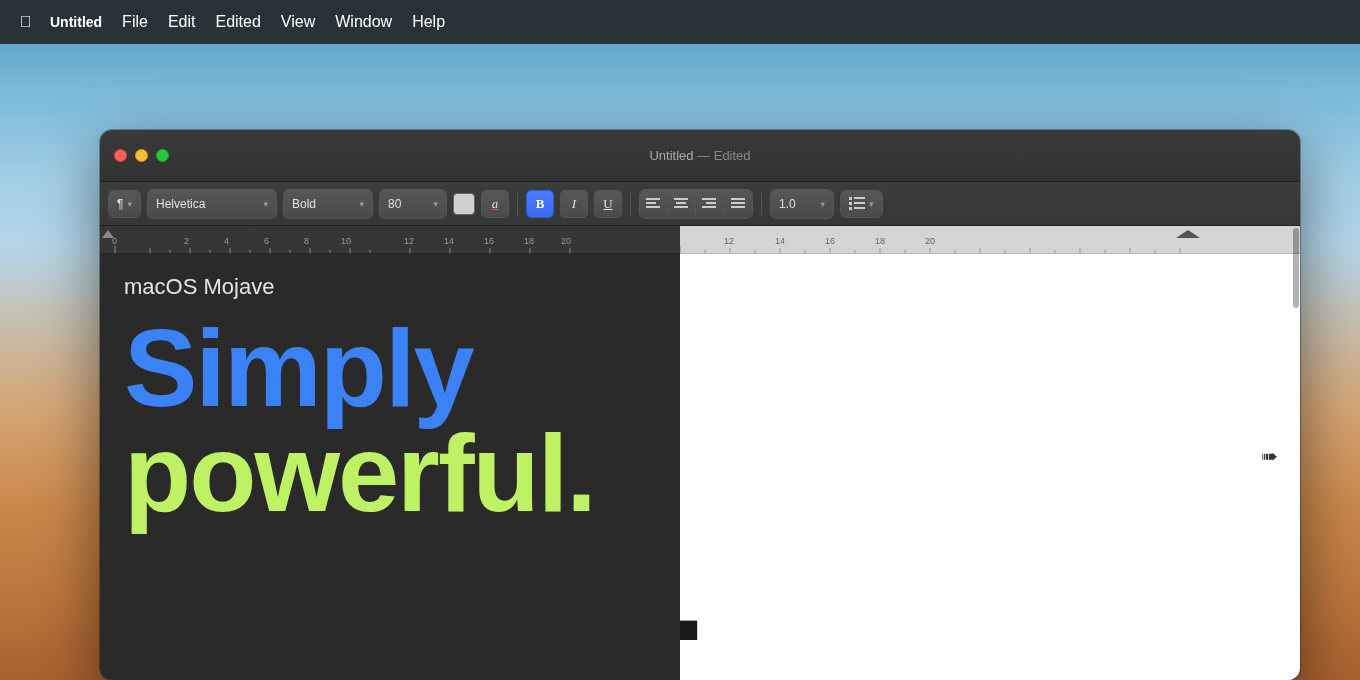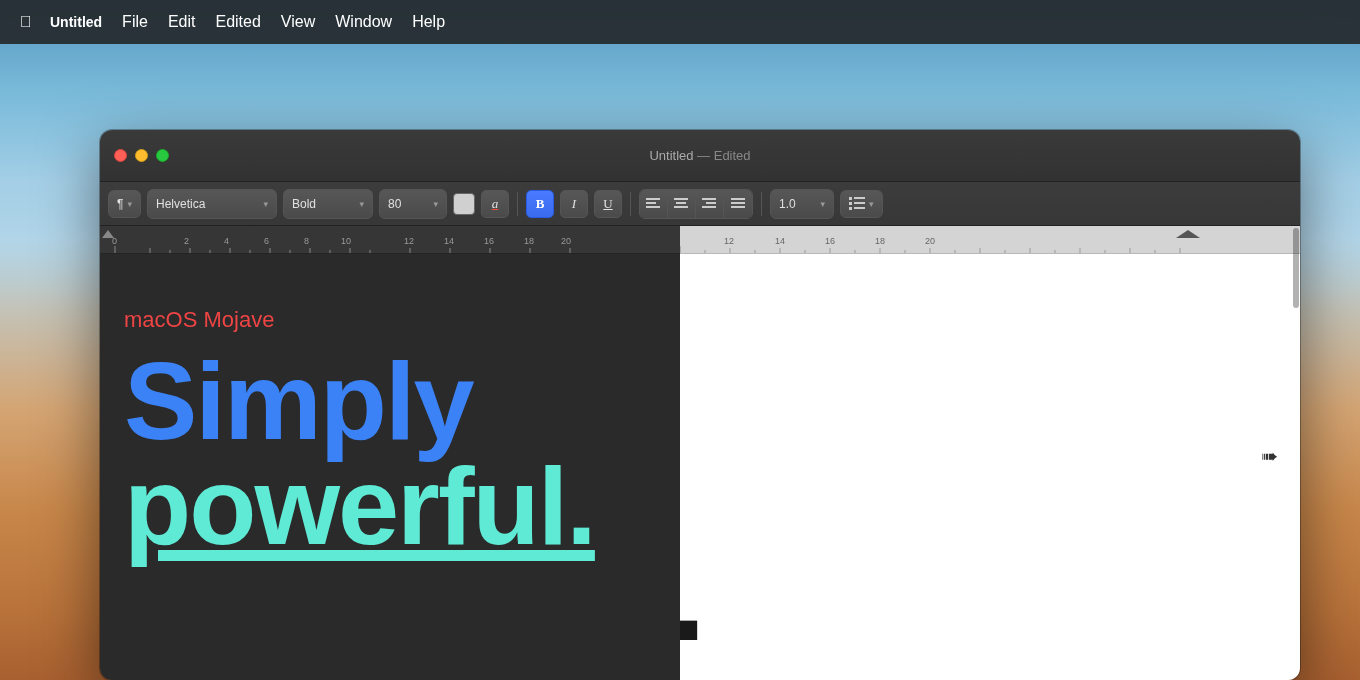--- a/index.html
+++ b/index.html
@@ -271,45 +271,43 @@
       position: relative;
       top: 0;
     }
 
     
     .doc-text-dark {
       padding: 20px 24px;
     }
 
     .doc-subtitle {
-      color: #ef4444;
+      color: #e5e5e5;
       font-size: 22px;
       font-weight: 400;
       font-family: 'Helvetica Neue', Helvetica, sans-serif;
       margin-bottom: 16px;
-      margin-top: 33px;
     }
 
     .doc-title-simply {
       color: #3b82f6;
       font-size: 110px;
       font-weight: 900;
       font-family: 'Helvetica Neue', Helvetica, sans-serif;
       line-height: 0.95;
       letter-spacing: -2px;
     }
 
     .doc-title-powerful {
-      color: #5eead4;
+      color: #bef264;
       font-size: 110px;
       font-weight: 900;
       font-family: 'Helvetica Neue', Helvetica, sans-serif;
       line-height: 0.95;
       letter-spacing: -2px;
-      text-decoration: underline;
     }
 
     
     .ruler-container {
       display: flex;
       height: 28px;
       background: #d4d4d4;
       border-bottom: 1px solid #b8b8b8;
       position: relative;
       overflow: hidden;

